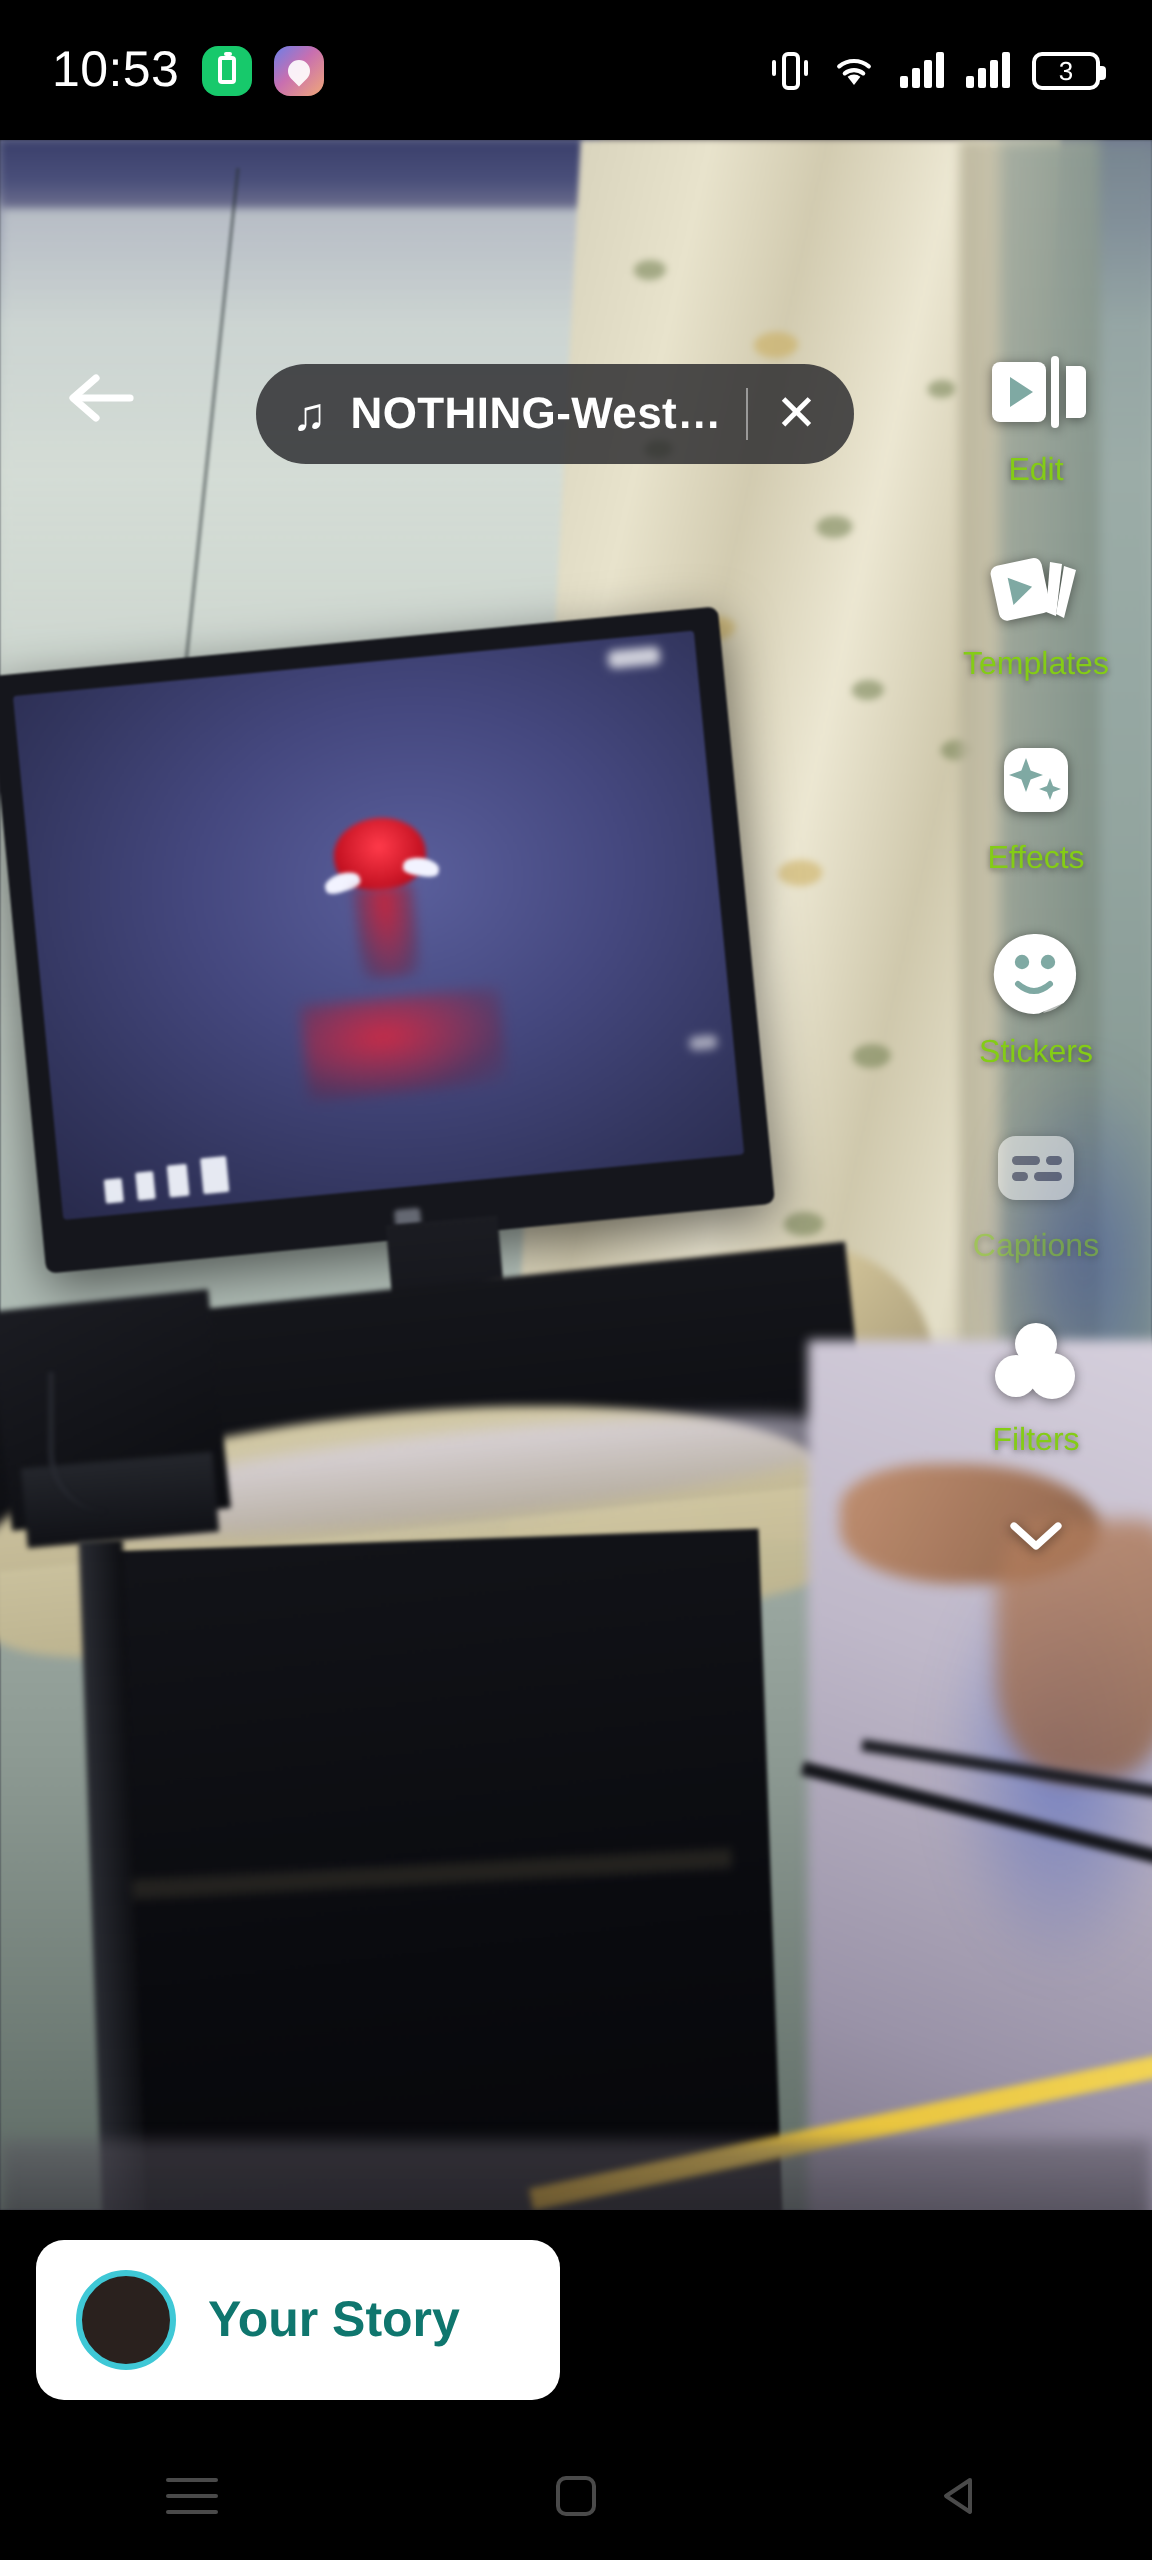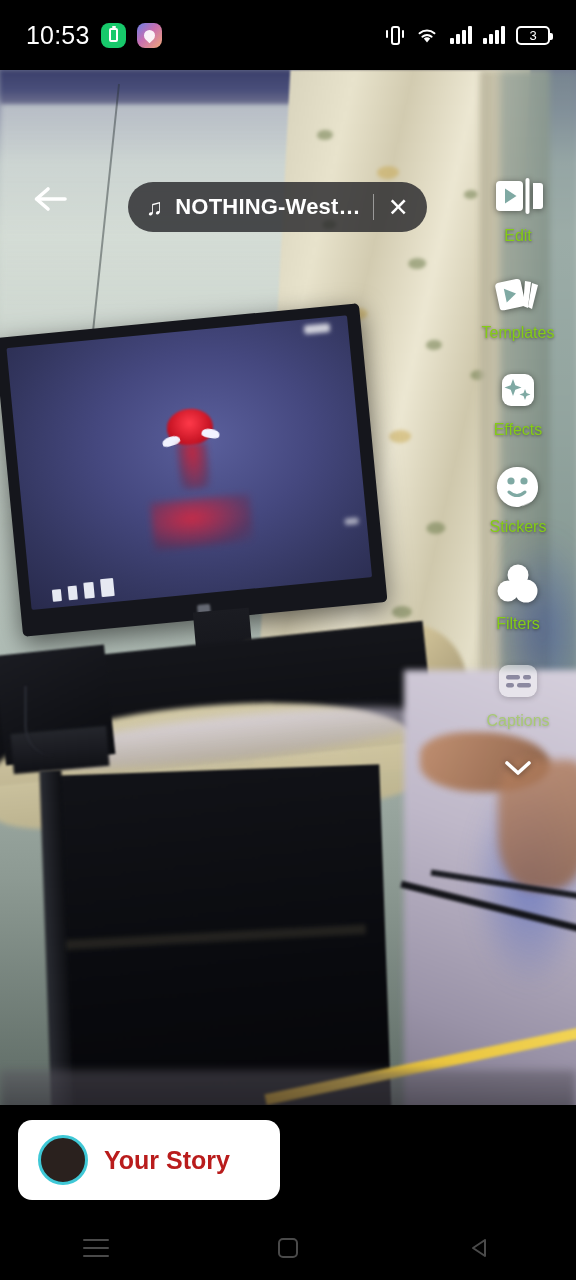--- a/index.html
+++ b/index.html
@@ -189,21 +189,21 @@
   .tool .aa{color:#fff;font-size:42px;font-weight:700;line-height:1;letter-spacing:-1px;}
   .chev{margin-top:4px;cursor:pointer;filter:drop-shadow(0 1px 3px rgba(0,0,0,.45));}
 
   
   .bottombar{position:absolute;top:1105px;left:0;width:576px;height:110px;background:#000;
     display:flex;align-items:center;padding:0 18px;gap:14px;z-index:40;}
   .story-btn{flex:0 0 262px;height:80px;background:#fff;border-radius:14px;
     display:flex;align-items:center;padding-left:20px;gap:16px;cursor:pointer;}
   .avatar{width:50px;height:50px;border-radius:50%;background:#2a211e;
     border:3px solid #3fc8d6;box-sizing:border-box;}
-  .story-lbl{color:#b91c1c;font-size:25px;font-weight:700;}
+  .story-lbl{color:#0f766e;font-size:25px;font-weight:700;}
   .next-btn{flex:1;height:80px;background:#fa2c52;border-radius:14px;
     display:flex;align-items:center;justify-content:center;cursor:pointer;}
   .next-lbl{color:#fff;font-size:25px;font-weight:700;}
 
   
   .navbar{position:absolute;top:1215px;left:0;width:576px;height:65px;background:#000;
     display:flex;align-items:center;z-index:40;}
   .nav-btn{flex:1;display:flex;align-items:center;justify-content:center;height:100%;cursor:pointer;}
   .nav-recents{width:26px;height:18px;display:flex;flex-direction:column;justify-content:space-between;}
   .nav-recents i{display:block;height:2px;background:#4a4a4a;border-radius:1px;}
@@ -389,44 +389,44 @@
             <path d="M23 3a20 20 0 0113.8 34.5L24.5 42.8A20 20 0 1123 3z" fill="#fff"></path>
             <path d="M43 24.5 L26.5 42.5 a20 20 0 0016.5-18z" fill="#fff" opacity=".55"></path>
             <circle cx="16" cy="17" r="3.6" fill="#7fa9a3"></circle>
             <circle cx="29" cy="17" r="3.6" fill="#7fa9a3"></circle>
             <path d="M14 28 q8 7 16 0" stroke="#7fa9a3" stroke-width="3" fill="none" stroke-linecap="round"></path>
           </svg>
         </span>
         <span class="lbl">Stickers</span>
       </div>
 
-      <div class="tool">
-        <span class="glyph">
-          <svg width="48" height="44" viewBox="0 0 48 44">
-            <circle cx="24" cy="13" r="10.5" fill="#fff"></circle>
-            <circle cx="14" cy="29" r="10.5" fill="#fff"></circle>
-            <circle cx="32" cy="29" r="11.5" fill="#fff"></circle>
-          </svg>
-        </span>
-        <span class="lbl">Filters</span>
-      </div>
-
       <div class="tool dim">
         <span class="glyph">
           <svg width="46" height="40" viewBox="0 0 46 40">
             <rect x="4" y="4" width="38" height="32" rx="9" fill="#fff"></rect>
             <rect x="11" y="14" width="14" height="4.5" rx="2.2" fill="#4a4a6a"></rect>
             <rect x="28" y="14" width="8" height="4.5" rx="2.2" fill="#4a4a6a"></rect>
             <rect x="11" y="22" width="8" height="4.5" rx="2.2" fill="#4a4a6a"></rect>
             <rect x="22" y="22" width="14" height="4.5" rx="2.2" fill="#4a4a6a"></rect>
           </svg>
         </span>
         <span class="lbl">Captions</span>
       </div>
 
+      <div class="tool">
+        <span class="glyph">
+          <svg width="48" height="44" viewBox="0 0 48 44">
+            <circle cx="24" cy="13" r="10.5" fill="#fff"></circle>
+            <circle cx="14" cy="29" r="10.5" fill="#fff"></circle>
+            <circle cx="32" cy="29" r="11.5" fill="#fff"></circle>
+          </svg>
+        </span>
+        <span class="lbl">Filters</span>
+      </div>
+
       <div class="chev">
         <svg width="40" height="24" viewBox="0 0 40 24">
           <path d="M9 7 L20 17 L31 7" stroke="#fff" stroke-width="3.6" fill="none" stroke-linecap="round" stroke-linejoin="round"></path>
         </svg>
       </div>
     </div>
   </div>
 
   <div class="bottombar">
     <div class="story-btn">

